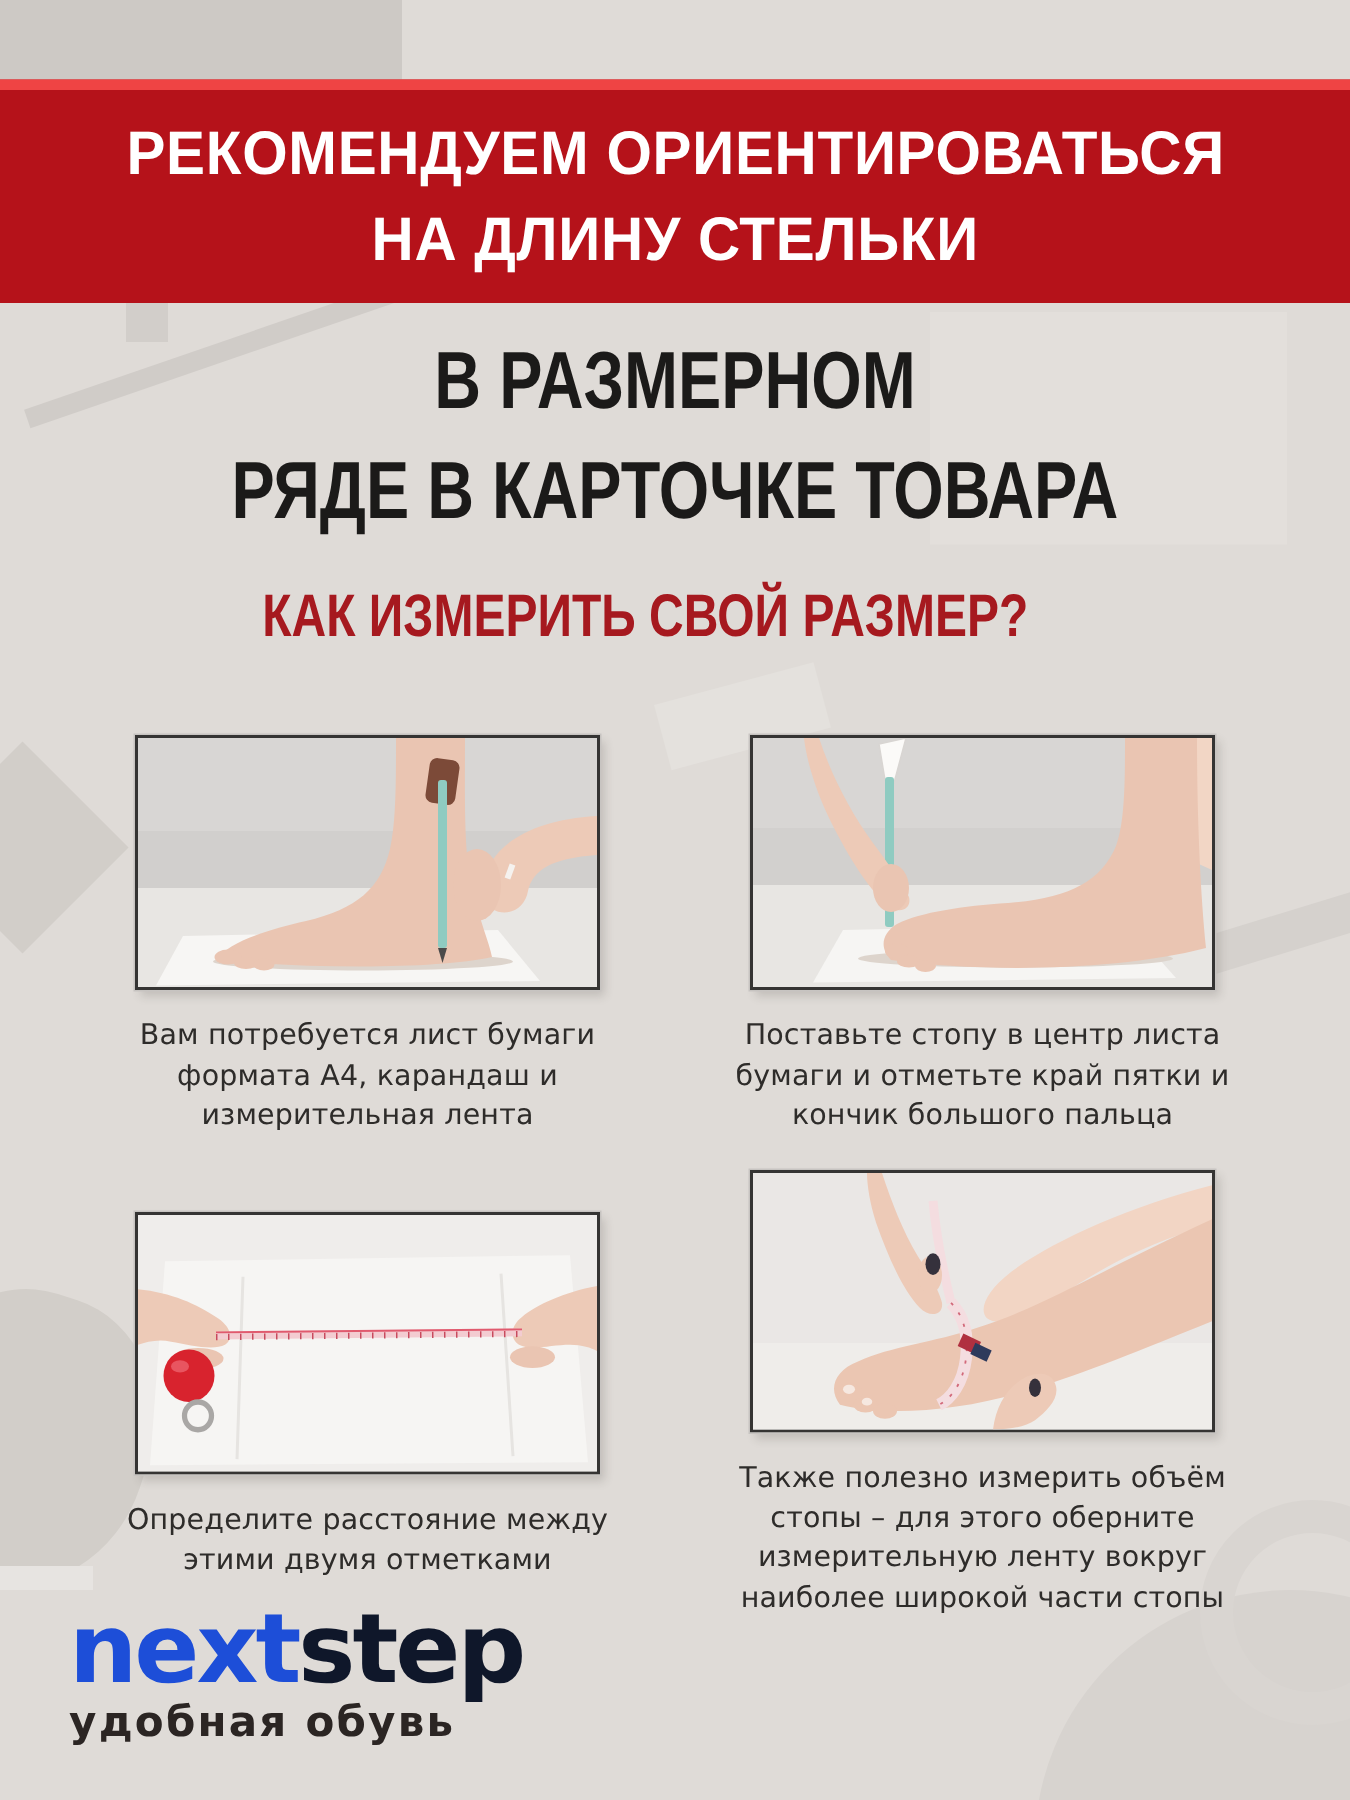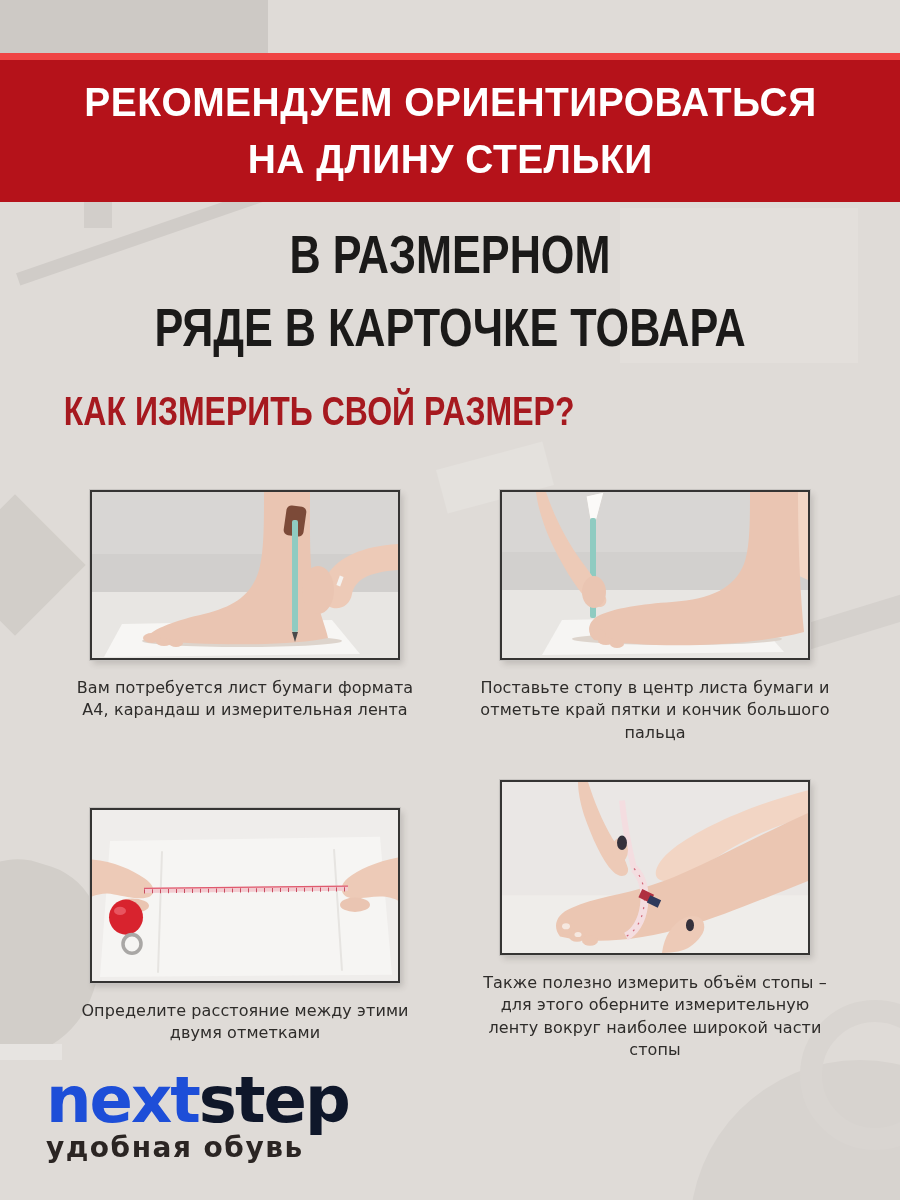--- a/index.html
+++ b/index.html
@@ -24,35 +24,35 @@
   .banner{position:absolute;z-index:2;left:0;top:53px;width:900px;height:149px;background:#b5121a;
           border-top:7px solid #ef4444;box-sizing:border-box;
           display:flex;flex-direction:column;align-items:center;justify-content:center;}
   .banner-line{color:#ffffff;font-weight:700;font-size:41px;line-height:57px;white-space:nowrap;
                letter-spacing:0.5px;transform:scaleX(0.95);transform-origin:center;}
 
   
   .headline{position:absolute;z-index:2;left:0;top:218px;width:900px;text-align:center;}
   .headline-line{display:block;color:#1b1a19;font-weight:700;font-size:54px;line-height:73px;
                  white-space:nowrap;transform:scaleX(0.80);transform-origin:center;}
-  .subheading{position:absolute;z-index:2;left:0;top:388px;width:860px;}
+  .subheading{position:absolute;z-index:2;left:0;top:388px;width:860px;text-align:center;}
   .subheading span{display:inline-block;color:#a6191f;font-weight:700;font-size:40px;line-height:46px;
                    white-space:nowrap;transform:scaleX(0.80);transform-origin:center;}
 
   
   .step{position:absolute;z-index:2;width:310px;}
   .step-1{left:90px;top:490px;}
   .step-2{left:500px;top:490px;}
   .step-3{left:90px;top:780px;margin-top:28px;}
   .step-4{left:500px;top:780px;}
   .photo{display:block;border:2px solid #353433;outline:1px solid #c7c4c1;background:#e9e7e5;
          box-shadow:3px 4px 6px rgba(60,55,50,0.18);}
   .photo svg{display:block;}
   .step-caption{width:356px;margin:17px 0 0 -23px;text-align:center;
-                font-family:"DejaVu Sans",sans-serif;font-size:16px;line-height:1.4;
+                font-family:"DejaVu Sans",sans-serif;font-size:19px;line-height:1.4;
                 color:#2e2c2a;letter-spacing:0.1px;}
 
   
   .logo{position:absolute;z-index:2;left:46px;top:1068px;}
   .logo-word{font-family:"DejaVu Sans",sans-serif;font-weight:700;font-size:64px;line-height:64px;
              letter-spacing:-2px;}
   .logo-next{color:#1d4ed8;}
   .logo-step{color:#0f172a;}
   .logo-tagline{font-family:"DejaVu Sans",sans-serif;font-weight:700;font-size:28px;line-height:30px;
                 letter-spacing:1.5px;color:#2b2523;margin-top:1px;}

